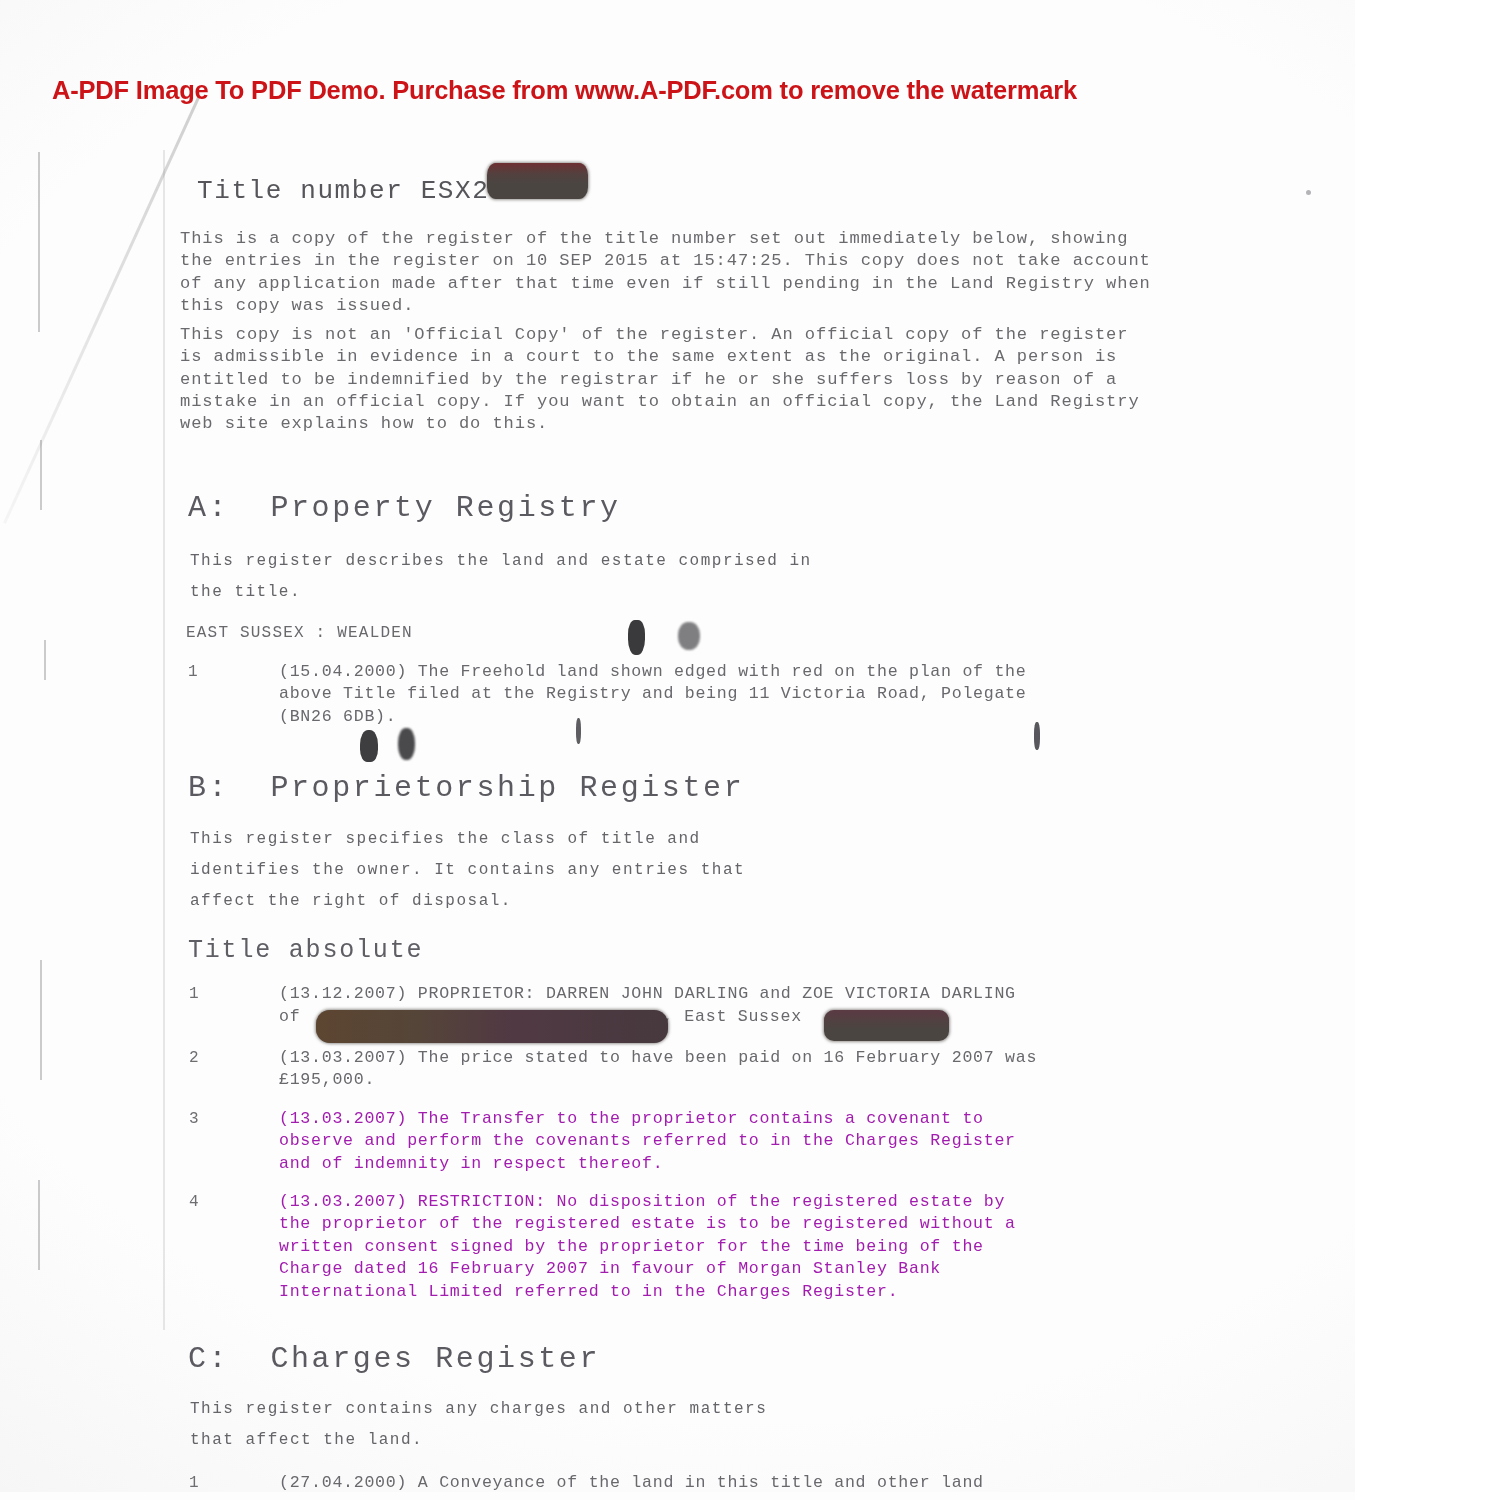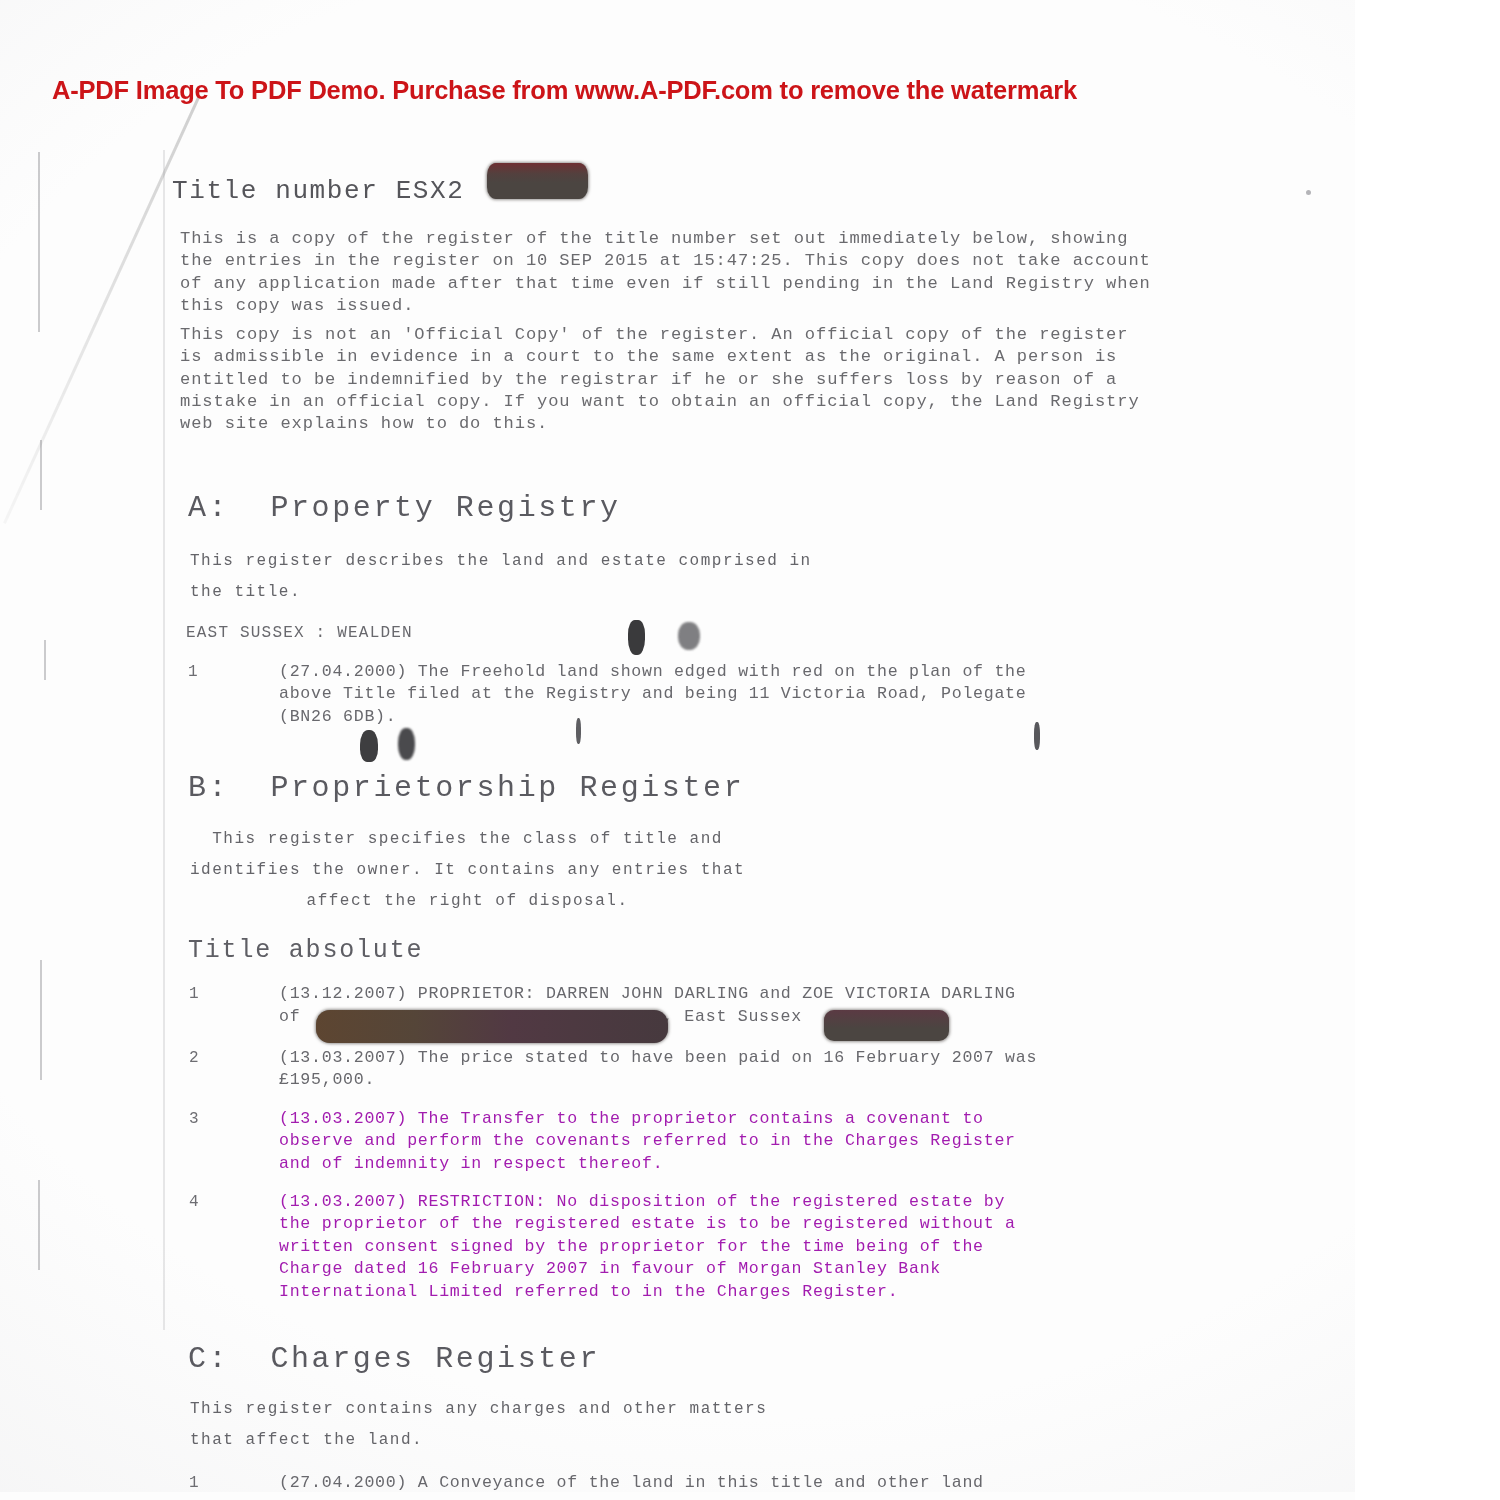--- a/index.html
+++ b/index.html
@@ -189,44 +189,44 @@
   <div class="smudge" style="left:360px; top:730px; width:18px; height:32px; background:#3e3e40; border-radius:45% 45% 40% 40%; filter:blur(0.7px);"></div>
   <div class="smudge" style="left:398px; top:728px; width:17px; height:32px; background:#4a4a4d; border-radius:45%; filter:blur(0.8px);"></div>
   <div class="smudge" style="left:576px; top:718px; width:5px; height:26px; background:#5e5e62; border-radius:40%; filter:blur(0.6px);"></div>
   <div class="smudge" style="left:1034px; top:722px; width:6px; height:28px; background:#58585c; border-radius:40%; filter:blur(0.6px);"></div>
   <div class="smudge" style="left:1306px; top:190px; width:5px; height:5px; background:#b4b4b8; border-radius:50%; filter:blur(0.6px);"></div>
 
   <div class="watermark">A-PDF Image To PDF Demo. Purchase from www.A-PDF.com to remove the watermark</div>
 
   <div class="doc">
 
-    <div class="blk title-num" style="left:172px; top:177px;">Title number ESX2</div>
+    <div class="blk title-num" style="left:197px; top:177px;">Title number ESX2</div>
 
     <div class="blk para" style="left:180px; top:228px;">This is a copy of the register of the title number set out immediately below, showing
 the entries in the register on 10 SEP 2015 at 15:47:25. This copy does not take account
 of any application made after that time even if still pending in the Land Registry when
 this copy was issued.</div>
 
     <div class="blk para" style="left:180px; top:324px;">This copy is not an 'Official Copy' of the register. An official copy of the register
 is admissible in evidence in a court to the same extent as the original. A person is
 entitled to be indemnified by the registrar if he or she suffers loss by reason of a
 mistake in an official copy. If you want to obtain an official copy, the Land Registry
 web site explains how to do this.</div>
 
     <div class="blk section-head" style="left:188px; top:492px;">A:  Property Registry</div>
     <div class="blk section-desc" style="left:190px; top:546px;">This register describes the land and estate comprised in
 the title.</div>
     <div class="blk locline" style="left:186px; top:624px;">EAST SUSSEX : WEALDEN</div>
     <div class="blk entry-num" style="left:188px; top:663px;">1</div>
-    <div class="blk entry-body" style="left:279px; top:661px;">(27.04.2000) The Freehold land shown edged with red on the plan of the
+    <div class="blk entry-body" style="left:279px; top:661px;">(15.04.2000) The Freehold land shown edged with red on the plan of the
 above Title filed at the Registry and being 11 Victoria Road, Polegate
 (BN26 6DB).</div>
 
     <div class="blk section-head" style="left:188px; top:772px;text-align:center;">B:  Proprietorship Register</div>
-    <div class="blk section-desc" style="left:190px; top:824px;text-align:center;">This register specifies the class of title and
+    <div class="blk section-desc" style="left:190px; top:824px;">This register specifies the class of title and
 identifies the owner. It contains any entries that
 affect the right of disposal.</div>
     <div class="blk subhead" style="left:188px; top:937px;">Title absolute</div>
 
     <div class="blk entry-num" style="left:189px; top:985px;">1</div>
     <div class="blk entry-body" style="left:279px; top:983px;">(13.12.2007) PROPRIETOR: DARREN JOHN DARLING and ZOE VICTORIA DARLING</div>
     <div class="blk entry-body" style="left:279px; top:1006px;">of</div>
     <div class="blk entry-body" style="left:663px; top:1006px;">, East Sussex</div>
 
     <div class="blk entry-num" style="left:189px; top:1049px;">2</div>

